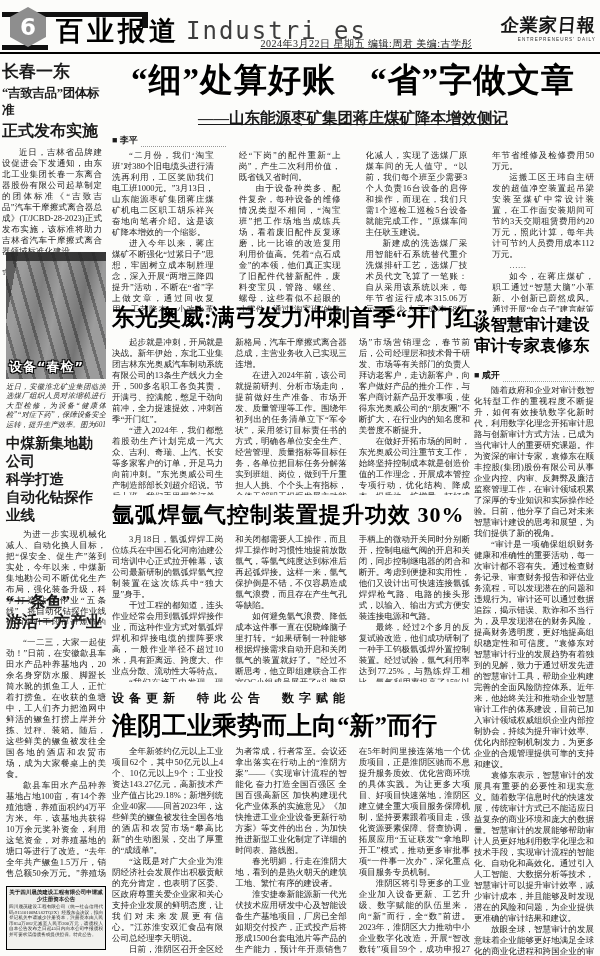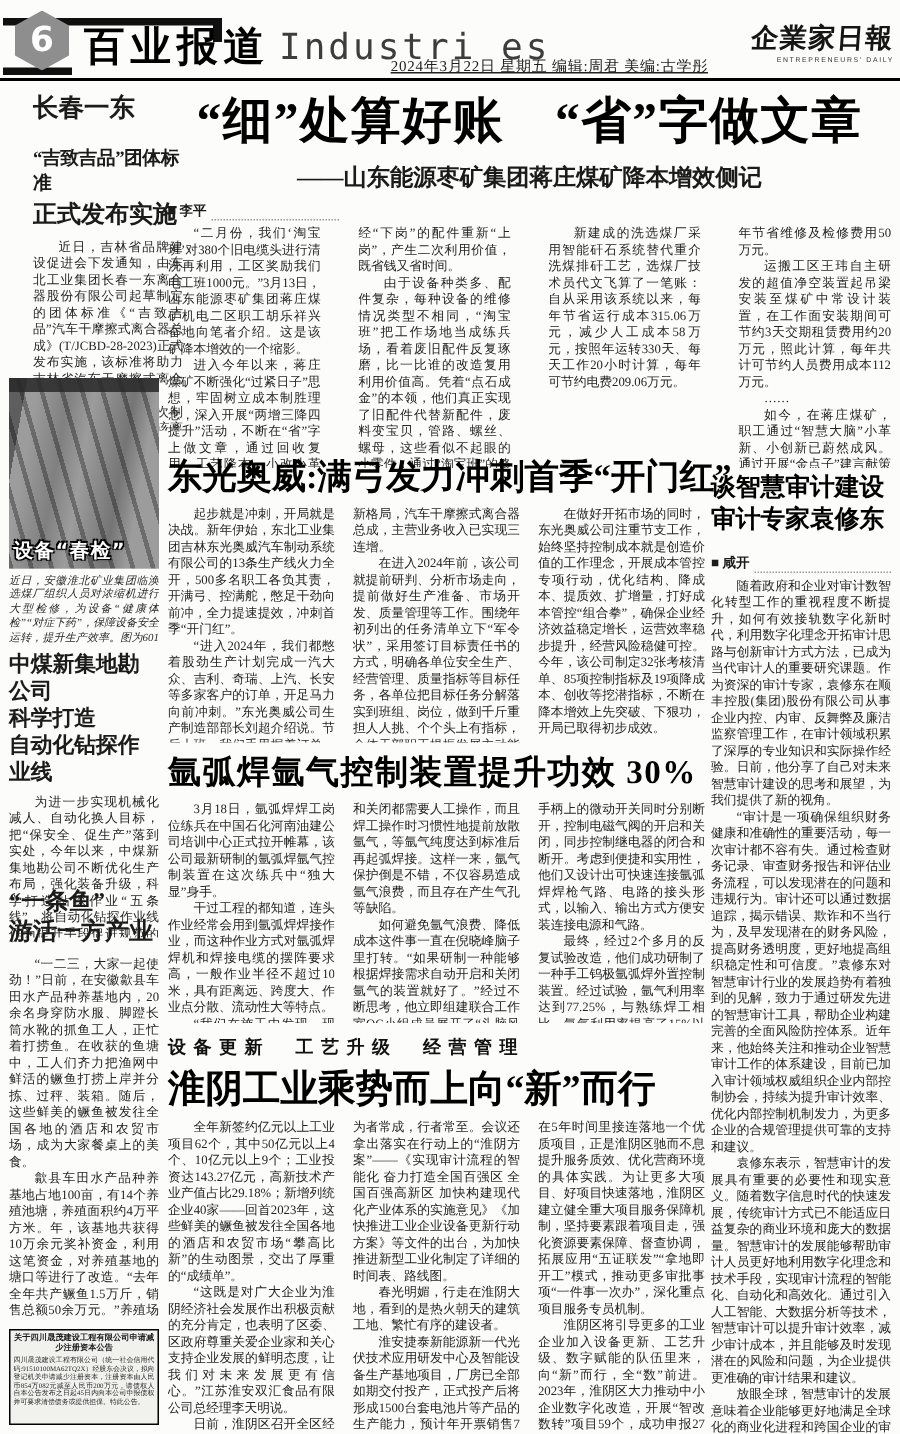--- a/index.html
+++ b/index.html
@@ -25,23 +25,23 @@
 
   
   .col, .flowcol { overflow:hidden; text-align:justify; }
   .para { font-size:8.5px; line-height:11px; color:#242424; }
   .para.p    { text-indent:2em; }
   .para.cont { text-indent:0; }
   .byrow { display:flex; align-items:flex-end; gap:3px; font-size:9px; font-weight:bold; }
   .byrow .dots { flex:1; border-bottom:1px dotted #999; height:7px; }
 
   
-  .art-a { position:absolute; left:22px; top:60px; width:100px; }
+  .art-a { position:absolute; left:2px; top:60px; width:100px; }
   .art-a .hl1 { font:bold 17px "Liberation Serif", serif; }
-  .art-a .hl2 { font:bold 12.5px "Liberation Serif", serif; letter-spacing:-.3px; margin-top:14px; }
+  .art-a .hl2 { font:bold 12.5px "Liberation Serif", serif; letter-spacing:-.3px; margin-top:2px; }
   .art-a .hl3 { font:bold 16px "Liberation Serif", serif; margin-top:2px; }
   .art-a .flowcol { height:128px; margin-top:5px; }
 
   .photo { position:absolute; left:6px; top:252px; width:100px; height:127px;
            background:
              linear-gradient(to bottom, rgba(40,40,40,.85) 0 9px, rgba(0,0,0,0) 9px),
              linear-gradient(100deg, rgba(0,0,0,.4) 0 10%, rgba(0,0,0,0) 10% 16%, rgba(0,0,0,.18) 34%, rgba(0,0,0,0) 48%, rgba(0,0,0,.25) 70%, rgba(0,0,0,0) 82%),
              repeating-linear-gradient(74deg, #6c6c6c 0 3px, #9c9c9c 3px 13px),
              linear-gradient(#8a8a8a,#b3b3b0); }
   .photo-label { position:absolute; left:3px; bottom:3px; color:#fff; font:bold 13px "DejaVu Sans", sans-serif;
@@ -59,21 +59,21 @@
   .art-c .flowcol { height:242px; margin-top:5px; }
 
   .notice { position:absolute; left:6px; top:886px; width:100px; height:64px;
             border:1px solid #000; background:#f1f1ee; padding:2px; overflow:hidden; }
   .notice .ntitle { font:bold 5.5px "DejaVu Sans", sans-serif; text-align:center; line-height:7px; }
   .notice .nbody { font-size:4.6px; line-height:5.6px; text-align:justify; margin-top:1px; color:#1f1f1f; }
 
   
   .lead { position:absolute; left:112px; top:58px; width:482px; height:248px; }
   .lead-h { font:bold 33px "Liberation Serif", serif; text-align:center; letter-spacing:1px; color:#000; }
-  .lead-sub { font:bold 15.5px "Liberation Serif", serif; text-align:center; margin-top:5px; }
+  .lead-sub { font:bold 15.5px "Liberation Serif", serif; text-align:center; margin-top:5px;text-decoration:underline; }
   .lead-byrow { width:114px; margin-top:5px; }
   .lead-cols { display:flex; gap:25px; margin-top:3px; height:162px; }
   .lead-cols .col { flex:1; }
 
   
   .midart { position:absolute; left:112px; width:358px; }
   .dong   { top:302px; }
   .argon  { top:500px; }
   .huaiyin{ top:690px; }
   .mid-h  { font:bold 23px "Liberation Serif", serif; color:#000; letter-spacing:0; white-space:nowrap; }
@@ -166,20 +166,21 @@
       <div class="col">
           <div class="para p">“二月份，我们‘淘宝班’对380个旧电缆头进行清洗再利用，工区奖励我们电工班1000元。”3月13日，山东能源枣矿集团蒋庄煤矿机电二区职工胡乐祥兴奋地向笔者介绍。这是该矿降本增效的一个缩影。</div>
           <div class="para p">进入今年以来，蒋庄煤矿不断强化“过紧日子”思想，牢固树立成本制胜理念，深入开展“两增三降四提升”活动，不断在“省”字上做文章，通过回收复用、工艺降本、小改小革等降本增效“妙招”，努力实现效益最大化。</div>
         </div>
       <div class="col">
           <div class="para cont">经“下岗”的配件重新“上岗”，产生二次利用价值，既省钱又省时间。</div>
           <div class="para p">由于设备种类多、配件复杂，每种设备的维修情况类型不相同，“淘宝班”把工作场地当成练兵场，看着废旧配件反复琢磨，比一比谁的改造复用利用价值高。凭着“点石成金”的本领，他们真正实现了旧配件代替新配件，废料变宝贝，管路、螺丝、螺母，这些看似不起眼的小零件，通过“淘宝班”的修补，都上了用场。</div>
           <div class="para p">据了解，为激励职工回收复用，该矿制定出台《关于进一步加强降本增效的实施意见》，推行“修旧利废·动态排查·考核验收”的物资回收复用闭环管理模式，加大物资回收的奖惩考核和兑现力度，进一步提高了职工回收复用的积极性。</div>
         </div>
       <div class="col">
+          <div class="para cont">化减人，实现了选煤厂原煤车间的无人值守。“以前，我们每个班至少需要3个人负责16台设备的启停和操作，而现在，我们只需1个巡检工巡检5台设备就能完成工作。”原煤车间主任耿玉建说。</div>
           <div class="para p">新建成的洗选煤厂采用智能矸石系统替代重介洗煤排矸工艺，选煤厂技术员代文飞算了一笔账：自从采用该系统以来，每年节省运行成本315.06万元，减少人工成本58万元，按照年运转330天、每天工作20小时计算，每年可节约电费209.06万元。</div>
         </div>
       <div class="col">
           <div class="para cont">年节省维修及检修费用50万元。</div>
           <div class="para p">运搬工区王玮自主研发的超值净空装置起吊梁安装至煤矿中常设计装置，在工作面安装期间可节约3天交期租赁费用约20万元，照此计算，每年共计可节约人员费用成本112万元。</div>
           <div class="para p">……</div>
           <div class="para p">如今，在蒋庄煤矿，职工通过“智慧大脑”小革新、小创新已蔚然成风。通过开展“金点子”建言献策有奖征集和“我为降本增效献一计”活动，不断激发职工降本增效的热情。截至目前，共征集各类“金点子”“小创新”190余项，其中58项应用到实际工作中，有效解决了生产、技术和管理方面的瓶颈。</div>
         </div>
     </div>
   </div>
@@ -189,20 +190,21 @@
     <div class="mid-cols">
       <div class="col">
           <div class="para p">起步就是冲刺，开局就是决战。新年伊始，东北工业集团吉林东光奥威汽车制动系统有限公司的13条生产线火力全开，500多名职工各负其责，开满弓、控满舵，憋足干劲向前冲，全力提速提效，冲刺首季“开门红”。</div>
           <div class="para p">“进入2024年，我们都憋着股劲生产计划完成一汽大众、吉利、奇瑞、上汽、长安等多家客户的订单，开足马力向前冲刺。”东光奥威公司生产制造部部长刘超介绍说。节后上班，我们手里握着订单，从春节假期至现在，东光奥威公司已生产销售真空助力器等制动系统主机配套产品总成42.5万台套，同比增长10.46%，再创近年新高。</div>
         </div>
       <div class="col">
           <div class="para cont">新格局，汽车干摩擦式离合器总成，主营业务收入已实现三连增。</div>
           <div class="para p">在进入2024年前，该公司就提前研判、分析市场走向，提前做好生产准备、市场开发、质量管理等工作。围绕年初列出的任务清单立下“军令状”，采用签订目标责任书的方式，明确各单位安全生产、经营管理、质量指标等目标任务，各单位把目标任务分解落实到班组、岗位，做到千斤重担人人挑、个个头上有指标，全体干部职工提振发展主动能动性，按计划进度有序推进。</div>
         </div>
       <div class="col">
+          <div class="para cont">场”市场营销理念，春节前后，公司经理层和技术骨干研发、市场等有关部门的负责人拜访老客户，走访新客户，向客户做好产品的推介工作，与客户商讨新产品开发事项，使得东光奥威公司的“朋友圈”不断扩大，在行业内的知名度和美誉度不断提升。</div>
           <div class="para p">在做好开拓市场的同时，东光奥威公司注重节支工作，始终坚持控制成本就是创造价值的工作理念，开展成本管控专项行动，优化结构、降成本、提质效、扩增量，打好成本管控“组合拳”，确保企业经济效益稳定增长，运营效率稳步提升，经营风险稳健可控。今年，该公司制定32张考核清单、85项控制指标及19项降成本、创收等挖潜指标，不断在降本增效上先突破、下狠功，开局已取得初步成效。</div>
         </div>
     </div>
   </div>
 
   <div class="midart argon">
     <div class="mid-h">氩弧焊氩气控制装置提升功效 30%</div>
     <div class="mid-cols">
       <div class="col">
           <div class="para p">3月18日，氩弧焊焊工岗位练兵在中国石化河南油建公司培训中心正式拉开帷幕，该公司最新研制的氩弧焊氩气控制装置在这次练兵中“独大显”身手。</div>
@@ -214,21 +216,21 @@
           <div class="para p">如何避免氩气浪费、降低成本这件事一直在倪晓峰脑子里打转。“如果研制一种能够根据焊接需求自动开启和关闭氩气的装置就好了。”经过不断思考，他立即组建联合工作室QC小组成员展开了“头脑风暴”。</div>
         </div>
       <div class="col">
           <div class="para cont">手柄上的微动开关同时分别断开，控制电磁气阀的开启和关闭，同步控制继电器的闭合和断开。考虑到便捷和实用性，他们又设计出可快速连接氩弧焊焊枪气路、电路的接头形式，以输入、输出方式方便安装连接电源和气路。</div>
           <div class="para p">最终，经过2个多月的反复试验改造，他们成功研制了一种手工钨极氩弧焊外置控制装置。经过试验，氩气利用率达到77.25%，与熟练焊工相比，氩气利用率提高了15%以上，与新手焊工相比，氩气利用率提高了30%以上，降低了施工成本。</div>
         </div>
     </div>
   </div>
 
   <div class="midart huaiyin">
-    <div class="kicker">设备更新　工艺升级　经营管理</div>
+    <div class="kicker">设备更新　特此公告　数字赋能</div>
     <div class="mid-h">淮阴工业乘势而上向“新”而行</div>
     <div class="mid-cols">
       <div class="col">
           <div class="para p">全年新签约亿元以上工业项目62个，其中50亿元以上4个、10亿元以上9个；工业投资达143.27亿元，高新技术产业产值占比29.18%；新增列统企业40家——回首2023年，这些鲜美的鳜鱼被发往全国各地的酒店和农贸市场“攀高比新”的生动图景，交出了厚重的“成绩单”。</div>
           <div class="para p">“这既是对广大企业为淮阴经济社会发展作出积极贡献的充分肯定，也表明了区委、区政府尊重关爱企业家和关心支持企业发展的鲜明态度，让我们对未来发展更有信心。”江苏淮安双汇食品有限公司总经理李天明说。</div>
           <div class="para p">日前，淮阴区召开全区经济工作会议暨新型工业化推进会。这是区委、区政府在春节后召开的首个全区性大会，会议邀请300余家规上工业企业参加，受邀优秀企业家代表坐C位、戴红花、拿奖牌，“真金白银”兑现奖补资金——会议规格之高、措施之实，正是为了释放大抓经济、大抓发展、大抓工业的强烈信号。</div>
         </div>
       <div class="col">
           <div class="para cont">为者常成，行者常至。会议还拿出落实在行动上的“淮阴方案”——《实现审计流程的智能化 奋力打造全国百强区 全国百强高新区 加快构建现代化产业体系的实施意见》《加快推进工业企业设备更新行动方案》等文件的出台，为加快推进新型工业化制定了详细的时间表、路线图。</div>
           <div class="para p">春光明媚，行走在淮阴大地，看到的是热火朝天的建筑工地、繁忙有序的建设者。</div>

